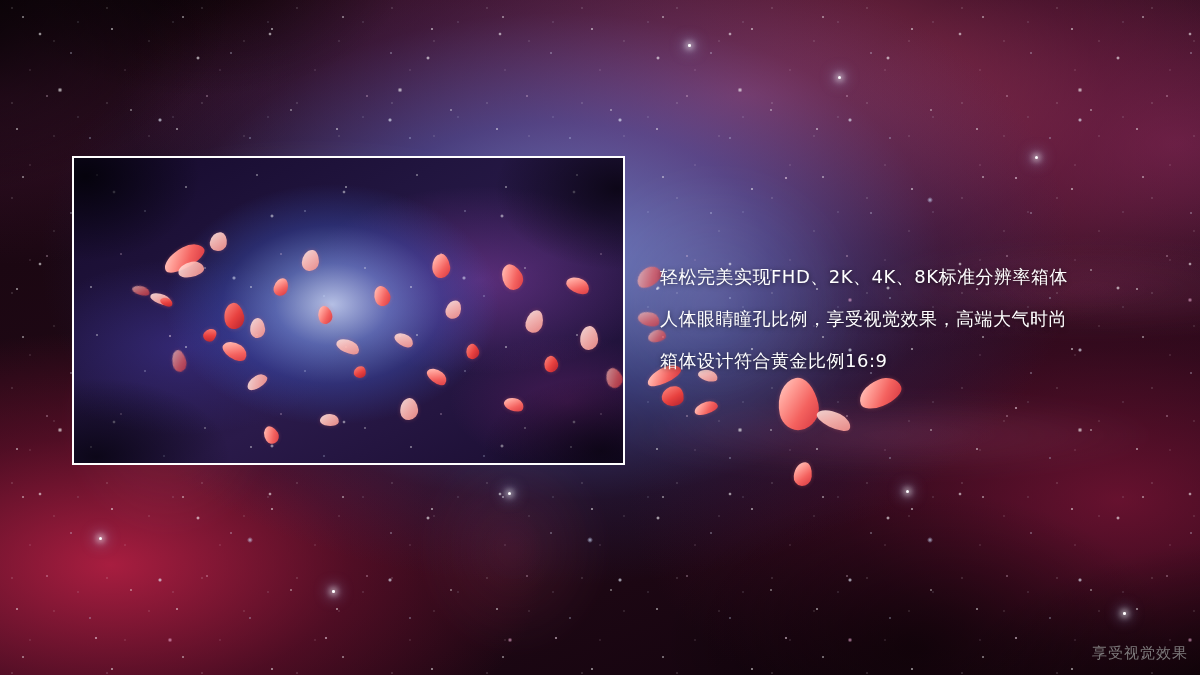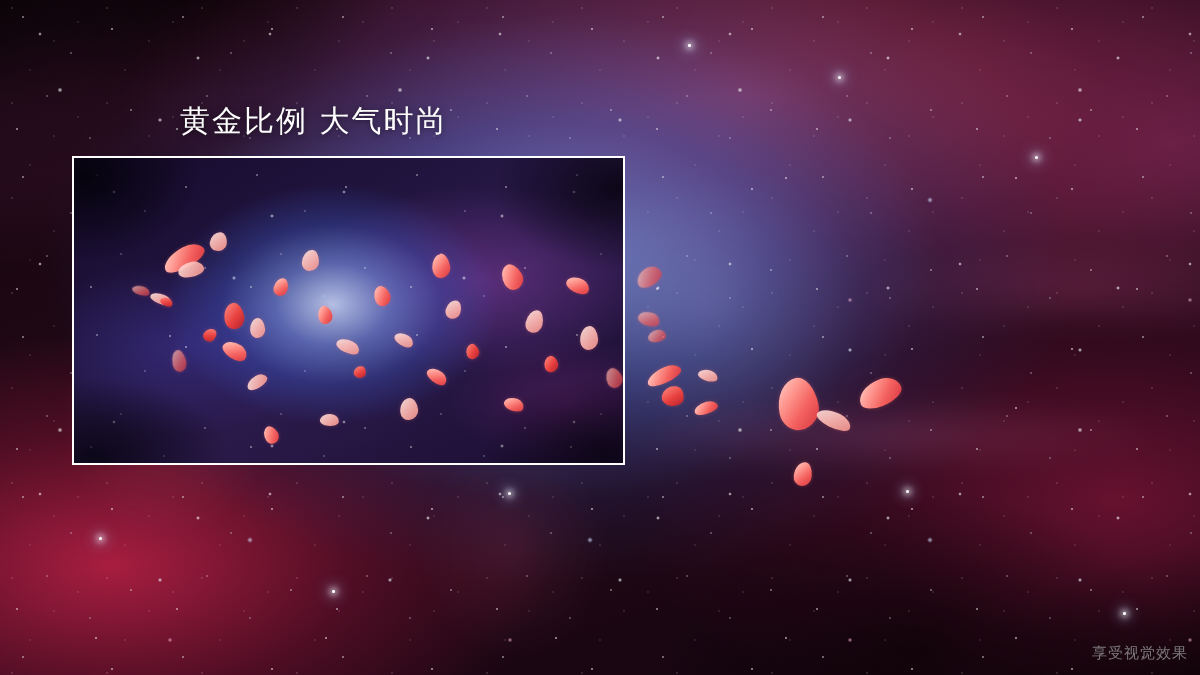--- a/index.html
+++ b/index.html
@@ -190,18 +190,22 @@
   <div class="petal pale" style="left:698px;top:370px;width:20px;height:11px;transform:rotate(18deg);"></div>
   <div class="petal" style="left:694px;top:402px;width:24px;height:12px;transform:rotate(-16deg);"></div>
   <div class="petal" style="left:778px;top:378px;width:40px;height:52px;transform:rotate(-12deg);"></div>
   <div class="petal" style="left:858px;top:380px;width:44px;height:26px;transform:rotate(-22deg);"></div>
   <div class="petal pale" style="left:816px;top:412px;width:36px;height:16px;transform:rotate(26deg);"></div>
   <div class="petal" style="left:794px;top:462px;width:18px;height:24px;transform:rotate(6deg);"></div>
   <div class="petal soft" style="left:636px;top:268px;width:26px;height:18px;transform:rotate(-30deg);"></div>
   <div class="petal soft" style="left:638px;top:312px;width:22px;height:14px;transform:rotate(20deg);"></div>
   <div class="petal soft" style="left:648px;top:330px;width:18px;height:12px;transform:rotate(-8deg);"></div>
 
-  <div class="title">黄金比例   大气时尚</div>
-
+
+  <div class="body-text">
+    <div class="body-line">轻松完美实现FHD、2K、4K、8K标准分辨率箱体</div>
+    <div class="body-line">人体眼睛瞳孔比例，享受视觉效果，高端大气时尚</div>
+    <div class="body-line">箱体设计符合黄金比例16:9</div>
+  </div>
 
   <div class="watermark">享受视觉效果</div>
 
 </div>
 
 </body></html>

